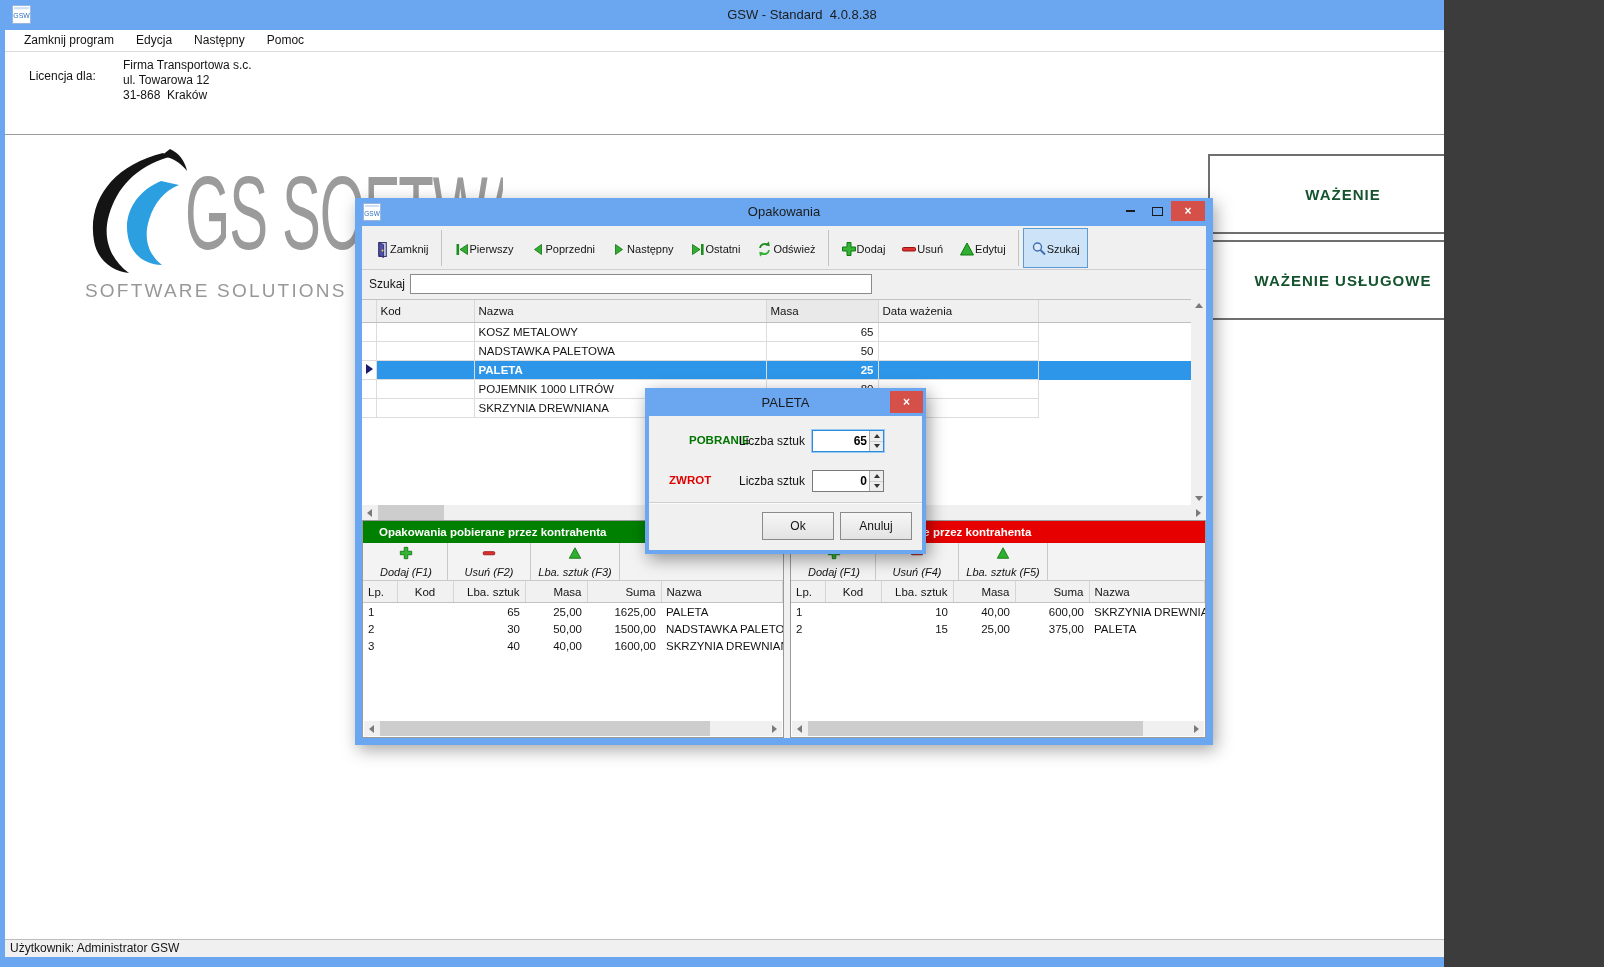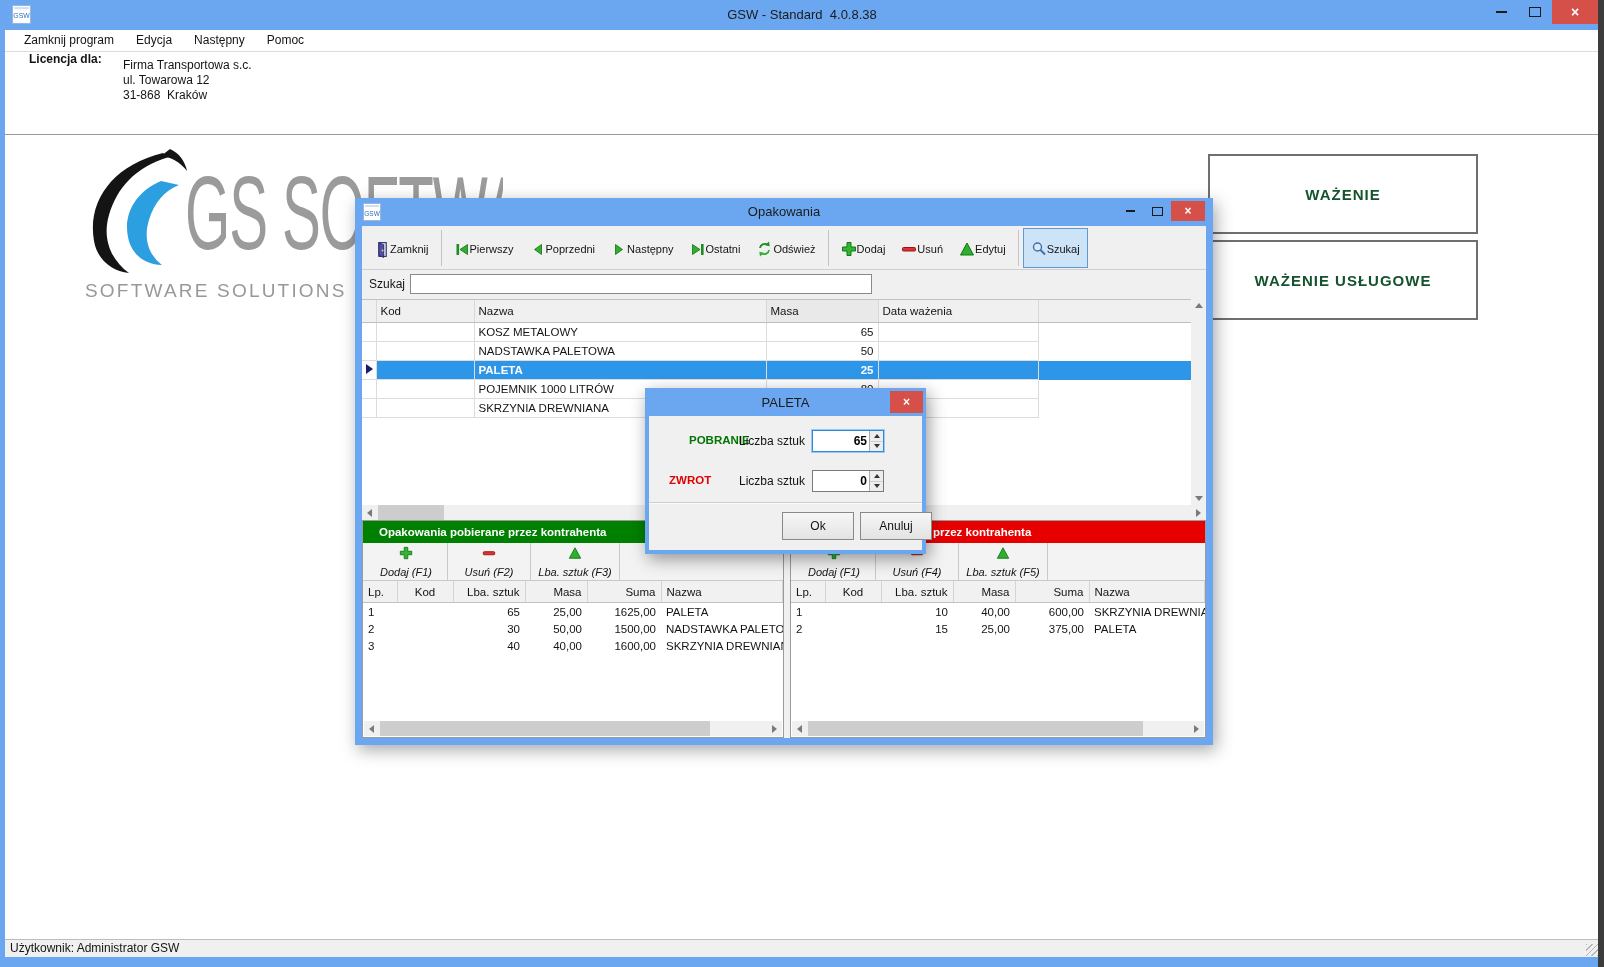--- a/index.html
+++ b/index.html
@@ -1,34 +1,34 @@
 <!DOCTYPE html>
 <html><head>
 <meta charset="utf-8">
 <style>
   html,body{margin:0;padding:0;background:#3c3c3c;}
-  .screen{position:relative;width:1598px;height:967px;background:#6aa7f0;
+  .screen{position:relative;width:1444px;height:967px;background:#6aa7f0;
     font-family:"Liberation Sans",sans-serif;font-size:12px;color:#141414;overflow:hidden;}
 
   
   .titlebar{position:absolute;left:0;top:0;width:1604px;height:30px;}
   .app-icon{position:absolute;left:12px;top:5px;width:19px;height:19px;}
   .title-text{position:absolute;left:0;right:0;top:7px;text-align:center;font-size:13px;color:#1b1b1b;white-space:pre;}
   .win-controls{position:absolute;right:6px;top:0;display:flex;align-items:flex-start;}
   .wc{width:34px;height:24px;display:flex;align-items:center;justify-content:center;}
   .wc .dash{width:11px;border-top:2px solid #1b1b1b;display:inline-block;}
   .wc .box{width:10px;height:8px;border:1.5px solid #1b1b1b;display:inline-block;}
   .wc.close{width:46px;background:#d6504a;color:#fff;font-size:14px;font-weight:bold;}
 
   
   .panel-top{position:absolute;left:5px;top:30px;width:1594px;height:104px;background:#fff;}
   .menubar{height:21px;display:flex;align-items:center;border-bottom:1px solid #dcdcdc;padding-left:8px;}
   .menu-item{padding:0 11px;height:21px;line-height:21px;}
   .license{position:relative;height:82px;border-bottom:1px solid #9b9b9b;}
-  .lic-label{position:absolute;left:24px;top:0;font-weight:bold;}
+  .lic-label{position:absolute;left:24px;top:17px;font-weight:normal;}
   .lic-lines{position:absolute;left:118px;top:6px;line-height:15px;}
   .lic-lines div{white-space:pre;}
 
   
   .main{position:absolute;left:5px;top:135px;width:1594px;height:804px;background:#fff;}
   .tagline{position:absolute;left:80px;top:145px;font-size:19px;letter-spacing:2.2px;color:#989898;white-space:pre;}
   .home-btn{position:absolute;left:1203px;width:266px;border:2px solid #6f6f6f;background:#fff;
     display:flex;align-items:center;justify-content:center;font-weight:bold;font-size:15px;
     color:#14532d;letter-spacing:1px;}
   .home-btn.b1{top:19px;height:76px;}
@@ -132,21 +132,21 @@
   .spin.focused{border:1px solid #2a8adf;outline:1px solid #9cc9f0;}
   .spin input{flex:1;min-width:0;border:none;outline:none;text-align:right;
     font:bold 12px "Liberation Sans",sans-serif;padding:0 2px 0 0;background:transparent;}
   .spin-btns{width:13px;border-left:1px solid #ababab;display:flex;flex-direction:column;}
   .sb{flex:1;display:flex;align-items:center;justify-content:center;background:#ededed;}
   .sb.up{border-bottom:1px solid #cfcfcf;}
   .tri-up{width:0;height:0;border-left:3px solid transparent;border-right:3px solid transparent;border-bottom:4px solid #333;}
   .tri-down{width:0;height:0;border-left:3px solid transparent;border-right:3px solid transparent;border-top:4px solid #333;}
   .dlg-sep{position:absolute;left:0;right:0;top:86px;border-top:1px solid #cfcfcf;border-bottom:1px solid #fbfbfb;}
   .dlg-btn{position:absolute;top:96px;width:70px;height:26px;background:linear-gradient(#f6f6f6,#e3e3e3);
-    border:1px solid #8a8a8a;display:flex;align-items:center;justify-content:center;font-size:12px;margin-left:20px;}
+    border:1px solid #8a8a8a;display:flex;align-items:center;justify-content:center;font-size:12px;}
   .ok{left:113px;} .cancel{left:191px;}
 </style>
 </head>
 <body>
 
 <div class="screen">
 
   <div class="titlebar">
     <svg class="app-icon" viewBox="0 0 18 18">
       <rect x="0.5" y="0.5" width="17" height="17" fill="#ffffff" stroke="#9ab6dd"></rect>

